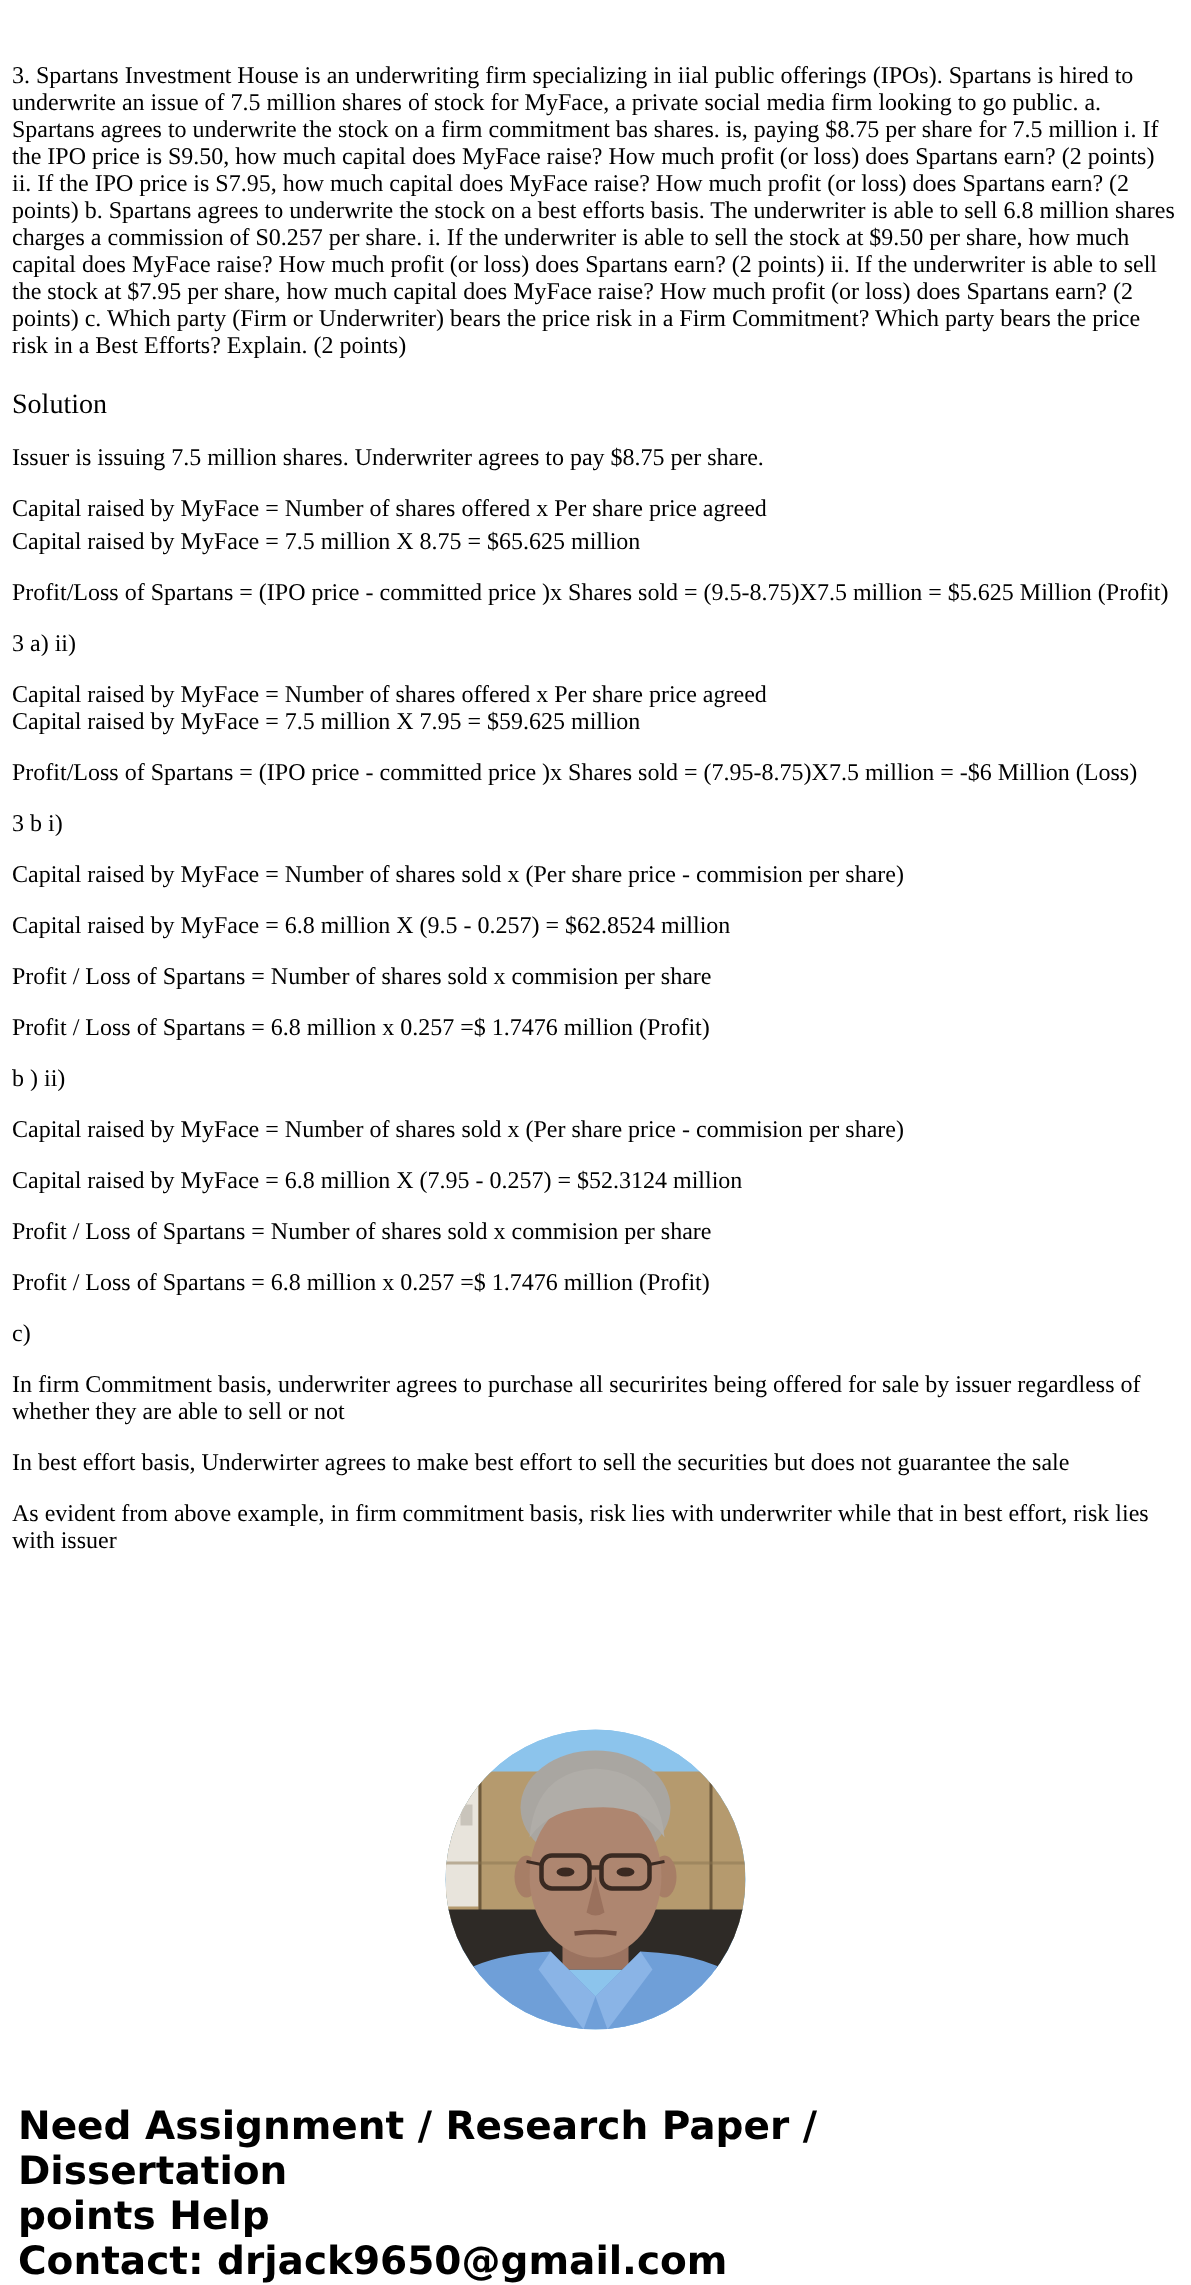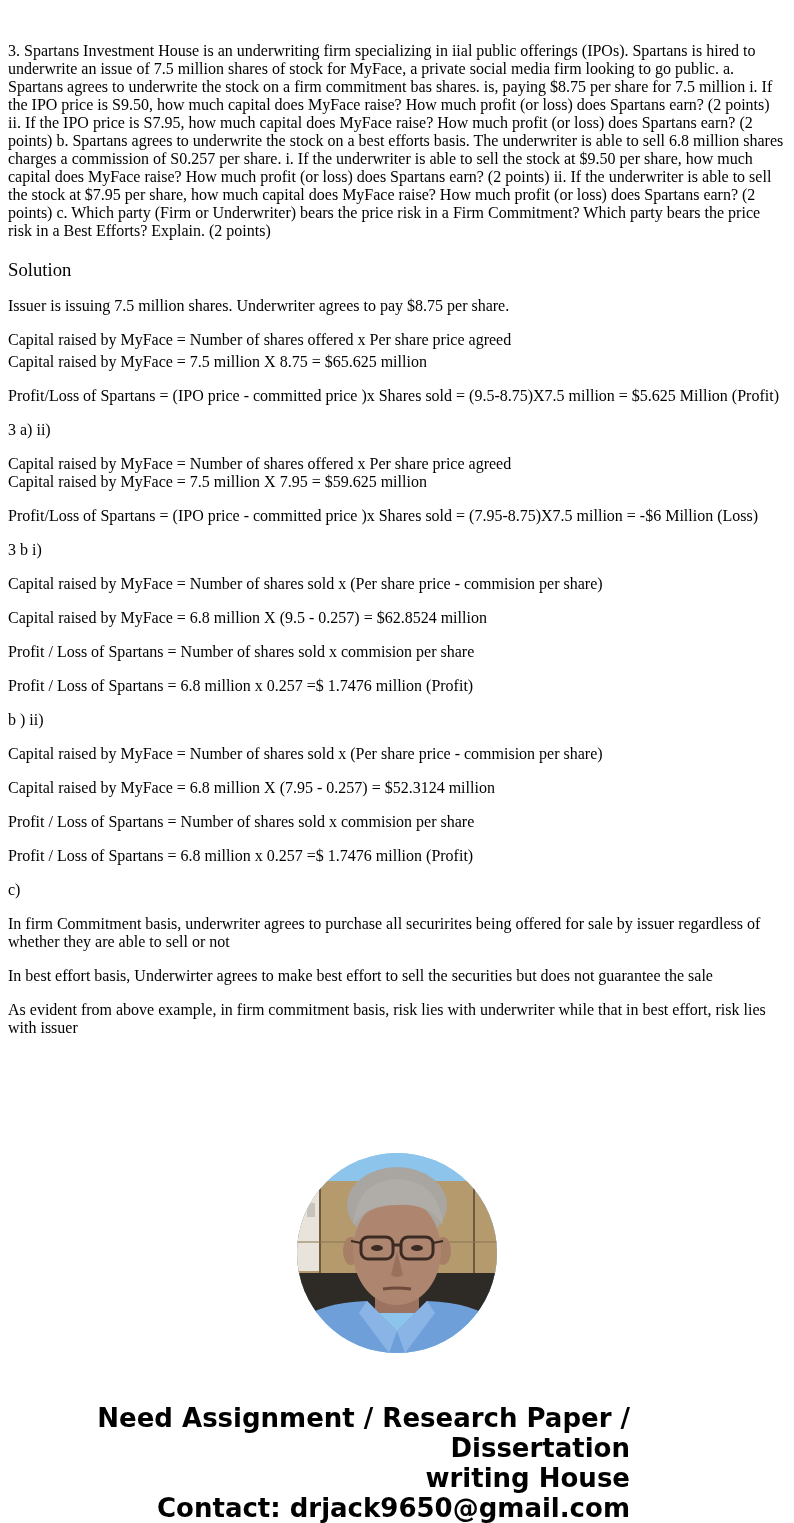--- a/index.html
+++ b/index.html
@@ -46,24 +46,24 @@
       overflow: hidden;
       background: #8cc4ec;
     }
     .profile svg {
       display: block;
       width: 200px;
       height: 200px;
     }
     .promo {
       position: absolute;
-      left: 0;
+      left: 12px;
       top: 1403px;
       width: 630px;
-      text-align: right;
+      text-align: left;
       font-family: "DejaVu Sans", sans-serif;
       font-weight: bold;
       font-size: 26px;
       line-height: 30px;
       color: #000000;
     }
     .promo div {
       margin: 0;
     }
   </style>
@@ -139,15 +139,15 @@
     <path d="M86 136 Q100 134 114 136" stroke="#6e4a3c" stroke-width="3" fill="none"></path>
 
     <path d="M0 200 L0 170 Q20 150 70 148 L100 178 L130 148 Q180 150 200 170 L200 200 Z" fill="#6f9fd8"></path>
     <path d="M70 148 L100 178 L92 200 L62 160 Z" fill="#8ab4e6"></path>
     <path d="M130 148 L100 178 L108 200 L138 160 Z" fill="#8ab4e6"></path>
   </svg>
 </div>
 
 <div class="promo">
   <div>Need Assignment / Research Paper / Dissertation</div>
-  <div>writing House</div>
+  <div>points Help</div>
   <div>Contact: drjack9650@gmail.com</div>
 </div>
 
 </body></html>

